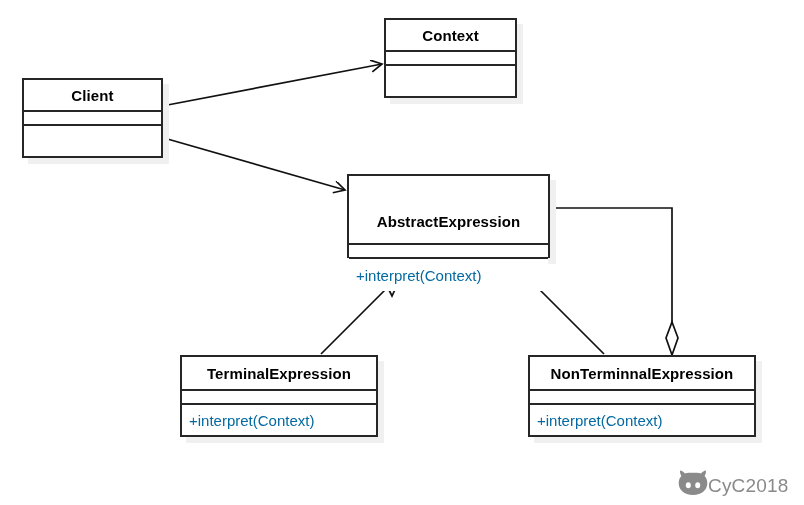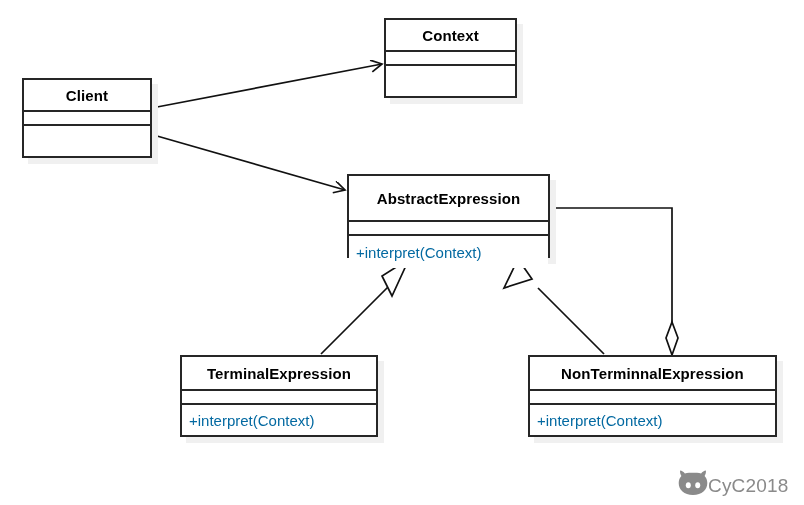--- a/index.html
+++ b/index.html
@@ -56,41 +56,41 @@
     display: flex;
     align-items: center;
     padding-left: 7px;
     color: #0369a1;
   }
   .uml-class .cmp-ops.empty {
     padding-left: 0;
   }
 
   
-  #class-client        { left: 22px;  top: 78px;  width: 130px; height: 80px; }
+  #class-client        { left: 22px;  top: 78px;  width: 141px; height: 80px; }
   #class-client        .cmp-title { height: 30px; font-size: 15px; }
   #class-client        .cmp-attrs { height: 14px; }
   #class-client        .cmp-ops   { height: 32px; }
 
   #class-context       { left: 384px; top: 18px;  width: 133px; height: 80px; text-align: right; }
   #class-context       .cmp-title { height: 30px; font-size: 15px; }
   #class-context       .cmp-attrs { height: 14px; }
   #class-context       .cmp-ops   { height: 24px; }
 
   #class-abstractexpression { left: 347px; top: 174px; width: 203px; height: 84px; }
-  #class-abstractexpression .cmp-title { height: 44px; font-size: 15px; }
+  #class-abstractexpression .cmp-title { height: 44px; font-size: 15px; margin-top: 23px; }
   #class-abstractexpression .cmp-attrs { height: 14px; }
   #class-abstractexpression .cmp-ops   { height: 34px; font-size: 15px; }
 
   #class-terminalexpression { left: 180px; top: 355px; width: 198px; height: 82px; }
   #class-terminalexpression .cmp-title { height: 32px; font-size: 15px; }
   #class-terminalexpression .cmp-attrs { height: 14px; }
   #class-terminalexpression .cmp-ops   { height: 32px; font-size: 15px; }
 
-  #class-nonterminnalexpression { left: 528px; top: 355px; width: 249px; height: 82px; }
+  #class-nonterminnalexpression { left: 528px; top: 355px; width: 228px; height: 82px; }
   #class-nonterminnalexpression .cmp-title { height: 32px; font-size: 15px; }
   #class-nonterminnalexpression .cmp-attrs { height: 14px; }
   #class-nonterminnalexpression .cmp-ops   { height: 32px; font-size: 15px; }
 
   
   #watermark {
     position: absolute;
     left: 678px;
     top: 470px;
     display: flex;

